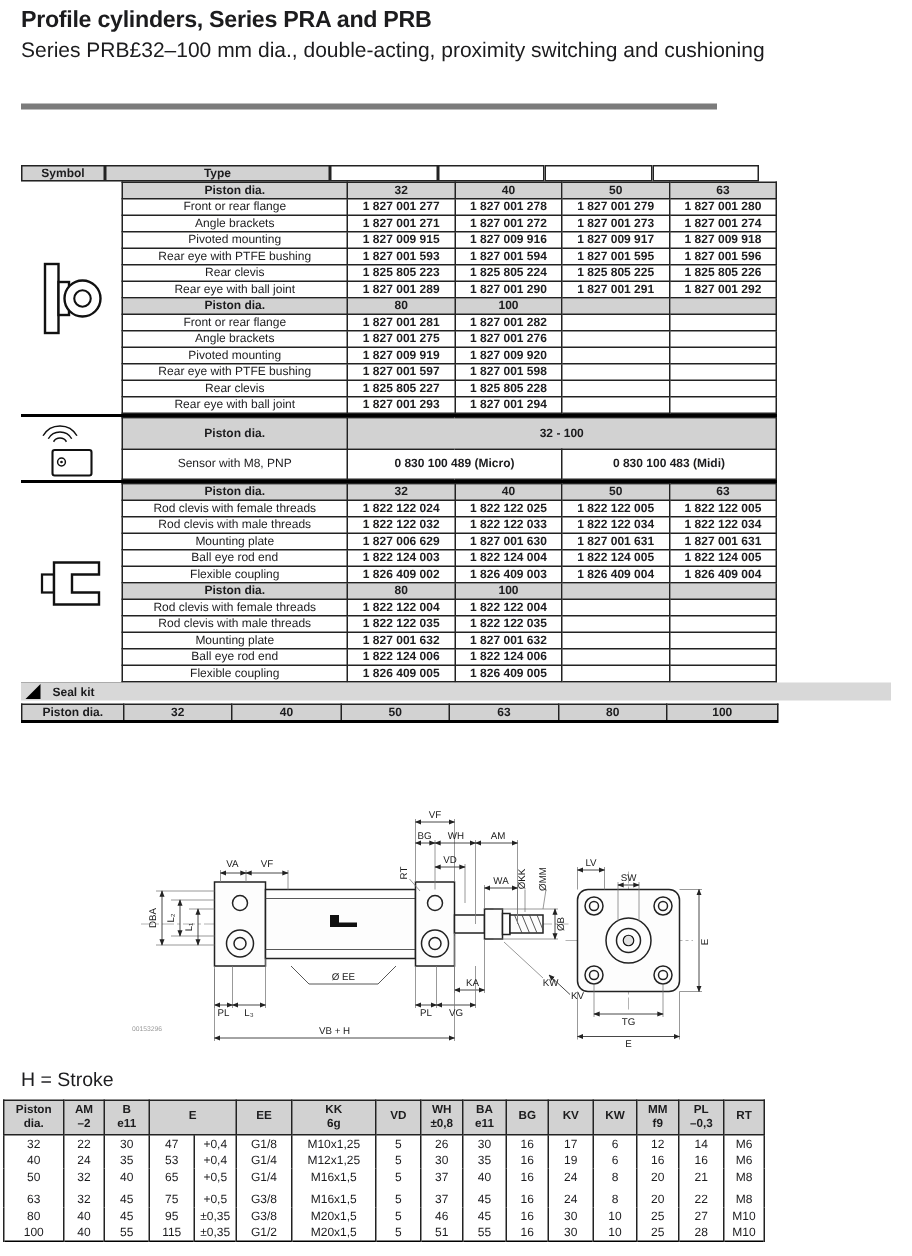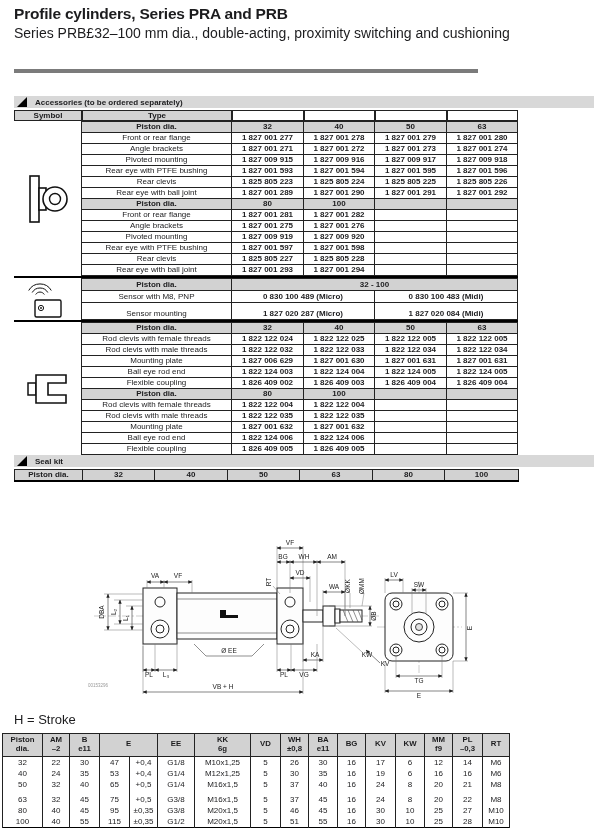--- a/index.html
+++ b/index.html
@@ -20,21 +20,21 @@
   .secbar { position:absolute; left:14px; width:580px; height:12px; background:#d8d8d8;
             display:flex; align-items:center; padding-left:3px; }
   .tri { width:0; height:0; border-left:10px solid transparent; border-bottom:10px solid #000; margin-right:8px; margin-top:-1px; }
   .sectitle { font-size:8px; font-weight:bold; }
 
   
   .acc { position:absolute; left:14px; top:110px; width:504px; }
   .acc-hrow { display:flex; }
   .acc-hrow > div { border:1px solid #222; height:11px; font-size:8px; font-weight:bold;
                     text-align:center; line-height:10px; }
-  .sym-h  { width:68px; background:#d2d2d2; }
+  .sym-h  { width:56px; background:#d2d2d2; }
   .type-h { width:150px; background:#d2d2d2; }
   .num-h  { width:71.5px; background:#fff; }
   .acc-group { display:flex; border-top:2px solid #000; }
   .acc-group.first { border-top:0; }
   .acc-group.last  { border-bottom:2px solid #000; }
   .sym-strip { width:68px; display:flex; align-items:center; justify-content:center; }
   table.acc-tbl { width:436px; border-collapse:collapse; table-layout:fixed; }
   table.acc-tbl td { border:1px solid #222; font-size:8px; line-height:10px; height:10px;
                      padding:0 1px; text-align:center; white-space:nowrap; overflow:hidden; }
   td.c-pd  { background:#d2d2d2; font-weight:bold; }
@@ -69,24 +69,20 @@
 </style>
 </head>
 <body>
 
 <div class="page">
 
   <div class="title">Profile cylinders, Series PRA and PRB</div>
   <div class="subtitle">Series PRB£32–100 mm dia., double-acting, proximity switching and cushioning</div>
   <div class="hrule"></div>
 
-  <div class="secbar" style="top:96px">
-    <span class="tri"></span>
-    <span class="sectitle">Accessories (to be ordered separately)</span>
-  </div>
 
   <div class="acc">
     <div class="acc-hrow">
       <div class="sym-h">Symbol</div>
       <div class="type-h">Type</div>
       <div class="num-h"></div>
       <div class="num-h"></div>
       <div class="num-h"></div>
       <div class="num-h"></div>
     </div>
@@ -231,25 +227,20 @@
             </colgroup>
             <tbody>
               <tr>
                 <td class="c-pd">Piston dia.</td>
                 <td class="c-pd" colspan="4">32 - 100</td>
               </tr>
               <tr>
                 <td class="c-type">Sensor with M8, PNP</td>
                 <td class="c-val" colspan="2">0 830 100 489 (Micro)</td>
                 <td class="c-val" colspan="2">0 830 100 483 (Midi)</td>
-              </tr>
-              <tr class="tall">
-                <td class="c-type">Sensor mounting</td>
-                <td class="c-val" colspan="2">1 827 020 287 (Micro)</td>
-                <td class="c-val" colspan="2">1 827 020 084 (Midi)</td>
               </tr>
             </tbody>
           </table>
         </div>
         <div class="acc-group last">
           <div class="sym-strip">
   <svg width="44" height="36" viewBox="0 0 44 36">
     <rect x="2" y="12" width="8" height="12" fill="#fff" stroke="#111" stroke-width="1.5"></rect>
     <path d="M10 4 H40 V12 H22 V24 H40 V32 H10 Z" fill="#fff" stroke="#111" stroke-width="1.6"></path>
   </svg>

